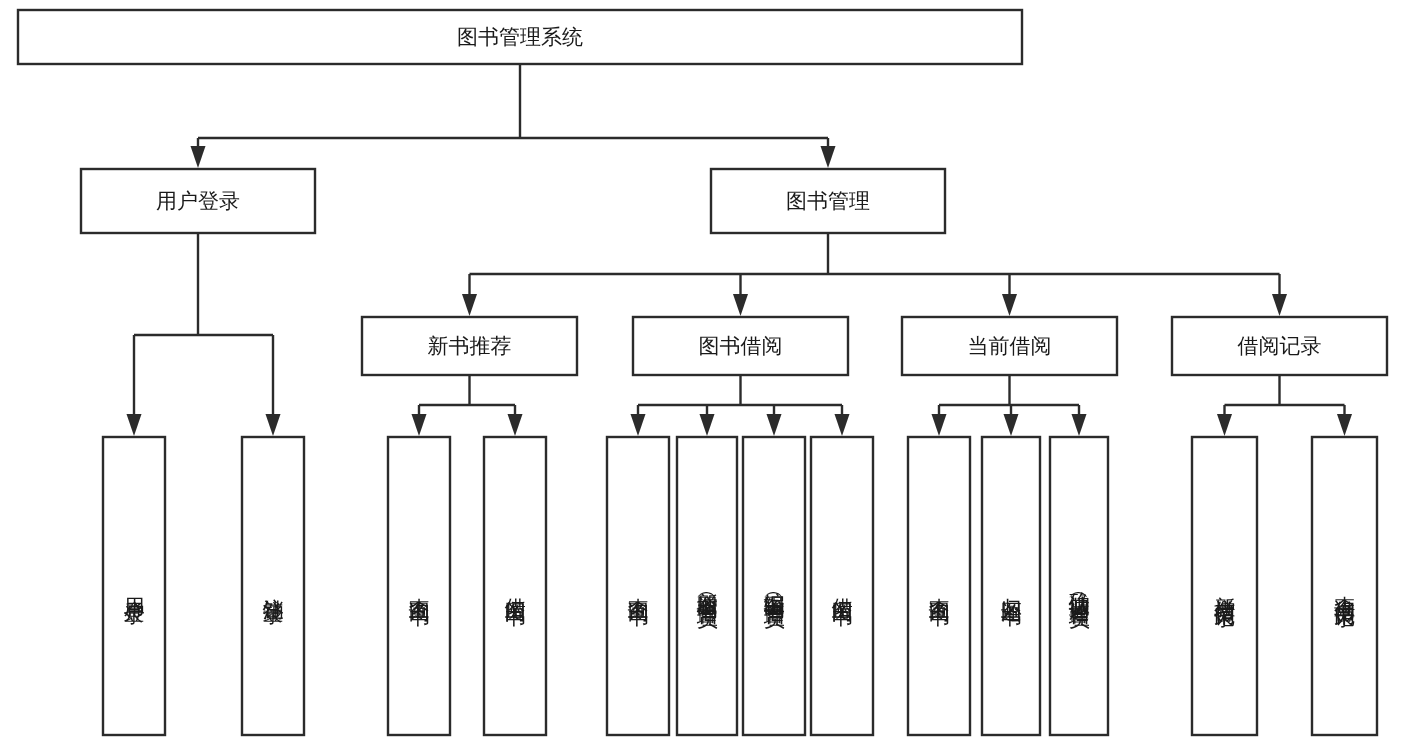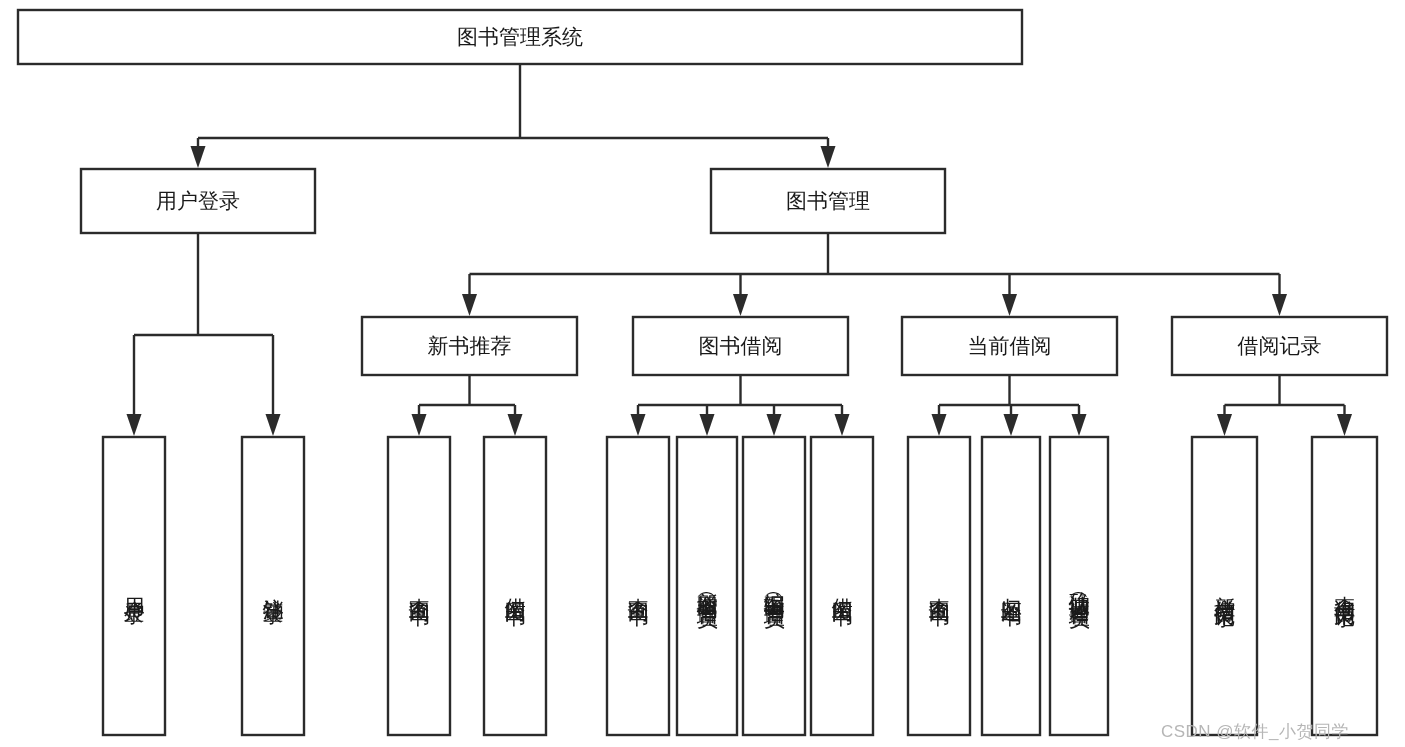--- a/index.html
+++ b/index.html
@@ -184,14 +184,13 @@
       <div class="node-label-v-wrap" style="left: 1050px; top: 437px; width: 58px; height: 298px;">
         <span class="node-label-v">确认归还（管理员）</span>
       </div>
       <div class="node-label-v-wrap" style="left: 1192px; top: 437px; width: 65px; height: 298px;">
         <span class="node-label-v">新增借阅记录</span>
       </div>
       <div class="node-label-v-wrap" style="left: 1312px; top: 437px; width: 65px; height: 298px;">
         <span class="node-label-v">查询借阅记录</span>
       </div>
     </div>
-  <div id="watermark">CSDN @软件_小贺同学</div>
 </div>
 
 </body></html>

